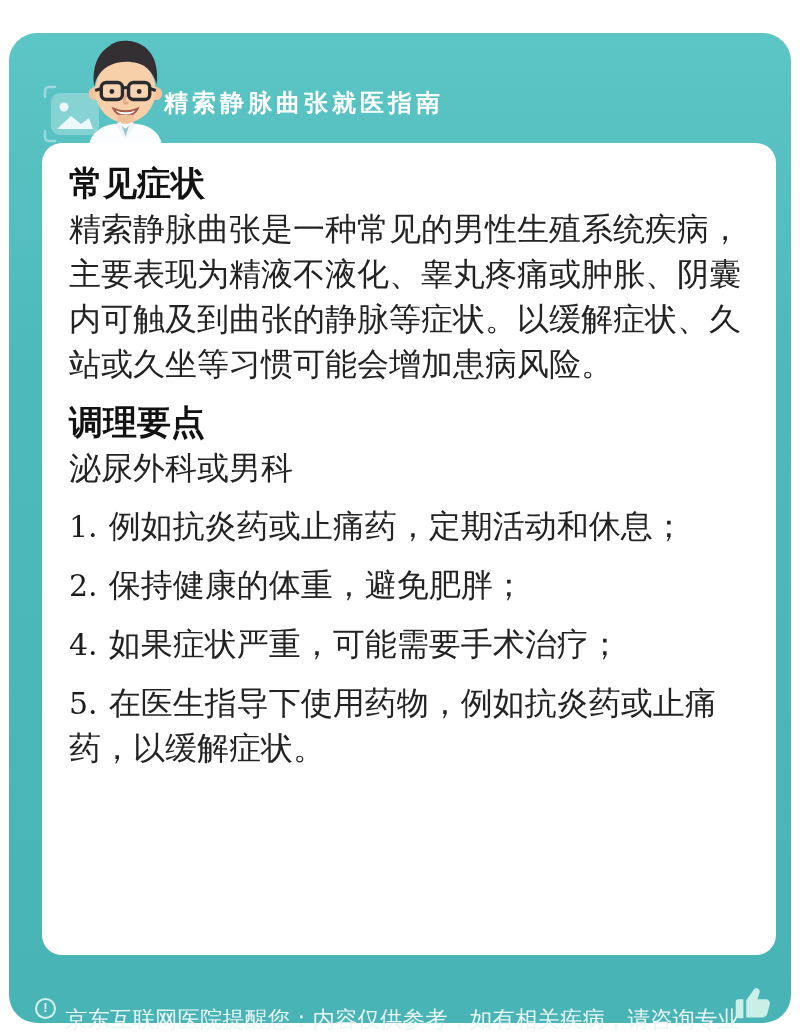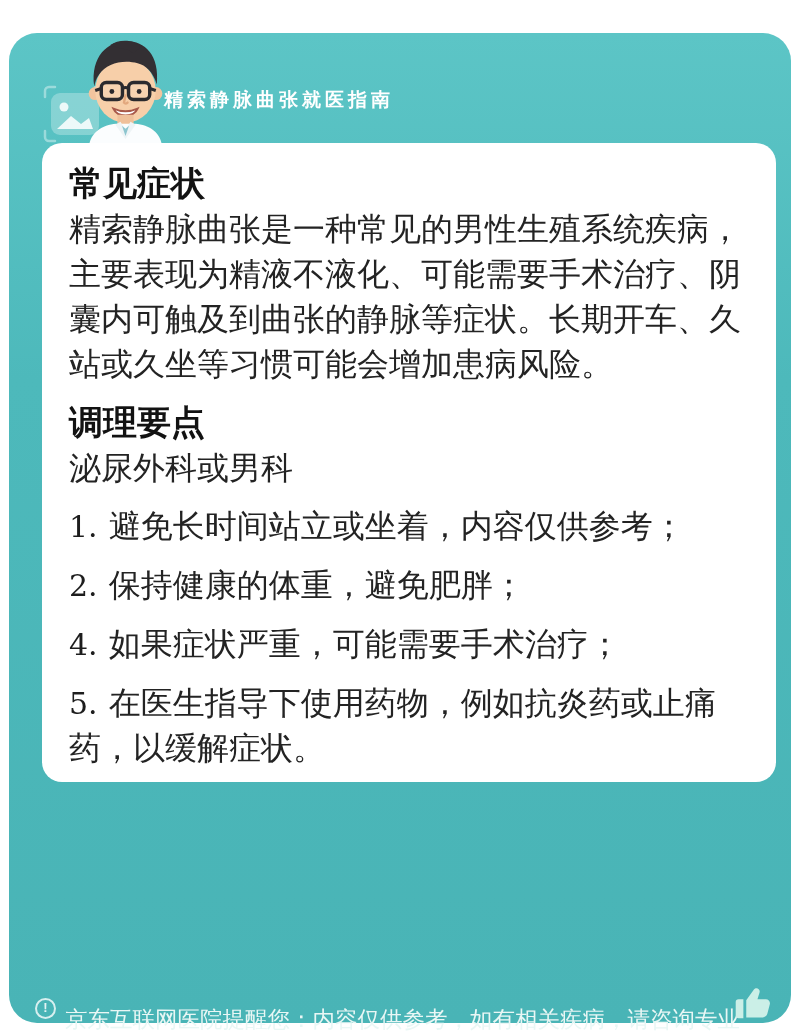--- a/index.html
+++ b/index.html
@@ -13,25 +13,25 @@
   .page{position:absolute;inset:0;}
   .teal-panel{
     position:absolute;left:9px;top:33px;width:782px;height:990px;
     border-radius:28px;
     background:linear-gradient(180deg,#5cc5c6 0%, #4db9bb 35%, #49b4b6 100%);
   }
   .photo-icon{position:absolute;left:28px;top:48px;width:76px;height:66px;}
   .avatar{position:absolute;left:63px;top:5px;width:107px;height:107px;}
   .page-title{
     position:absolute;left:155px;top:54px;
-    font-size:19px;font-weight:700;color:#ffffff;letter-spacing:4px;
+    font-size:24px;font-weight:700;color:#ffffff;letter-spacing:4px;
     white-space:nowrap;
   }
   .card{
-    position:absolute;left:33px;top:110px;width:734px;height:639px;
+    position:absolute;left:33px;top:110px;width:734px;height:812px;
     background:#ffffff;border-radius:20px;
     box-sizing:border-box;
     padding:0 27px 0 27px;
     overflow:hidden;
   }
   .card h2{
     margin:0;font-size:34px;line-height:48px;font-weight:700;color:#121212;
   }
   .card .h-symptoms{margin-top:16px;}
   .card .h-department{margin-top:11px;}
@@ -98,28 +98,28 @@
         <path d="M17 106 C19 92 33 85 46 85 L60 85 C74 85 87 92 89 106 Z" fill="#fbfdfe"></path>
         <path d="M43 86 L53 100 L63 86 L58 83 L53 91 L48 83 Z" fill="#eef4f6"></path>
         <path d="M49.5 87 L53 97 L56.5 87 L53 90 Z" fill="#8ec6cf"></path>
       </svg>
     </div>
 
     <div class="page-title">精索静脉曲张就医指南</div>
 
     <div class="card">
       <h2 class="h-symptoms">常见症状</h2>
-      <p class="body p-symptoms">精索静脉曲张是一种常见的男性生殖系统疾病，主要表现为精液不液化、可能需要手术治疗、阴囊内可触及到曲张的静脉等症状。长期开车、久站或久坐等习惯可能会增加患病风险。</p>
+      <p class="body p-symptoms">精索静脉曲张是一种常见的男性生殖系统疾病，主要表现为精液不液化、睾丸疼痛或肿胀、阴囊内可触及到曲张的静脉等症状。以缓解症状、久站或久坐等习惯可能会增加患病风险。</p>
 
       <h2 class="h-department">调理要点</h2>
       <p class="body p-department">泌尿外科或男科</p>
 
       <div class="care-list">
         <div class="care-item">
-          <span class="num">1.</span><span>避免长时间站立或坐着，内容仅供参考；</span>
+          <span class="num">1.</span><span>例如抗炎药或止痛药，定期活动和休息；</span>
         </div>
         <div class="care-item">
           <span class="num">2.</span><span>保持健康的体重，避免肥胖；</span>
         </div>
         <div class="care-item">
           <span class="num">4.</span><span>如果症状严重，可能需要手术治疗；</span>
         </div>
         <div class="care-item">
           <span class="num">5.</span><span>在医生指导下使用药物，例如抗炎药或止痛药，以缓解症状。</span>
         </div>

